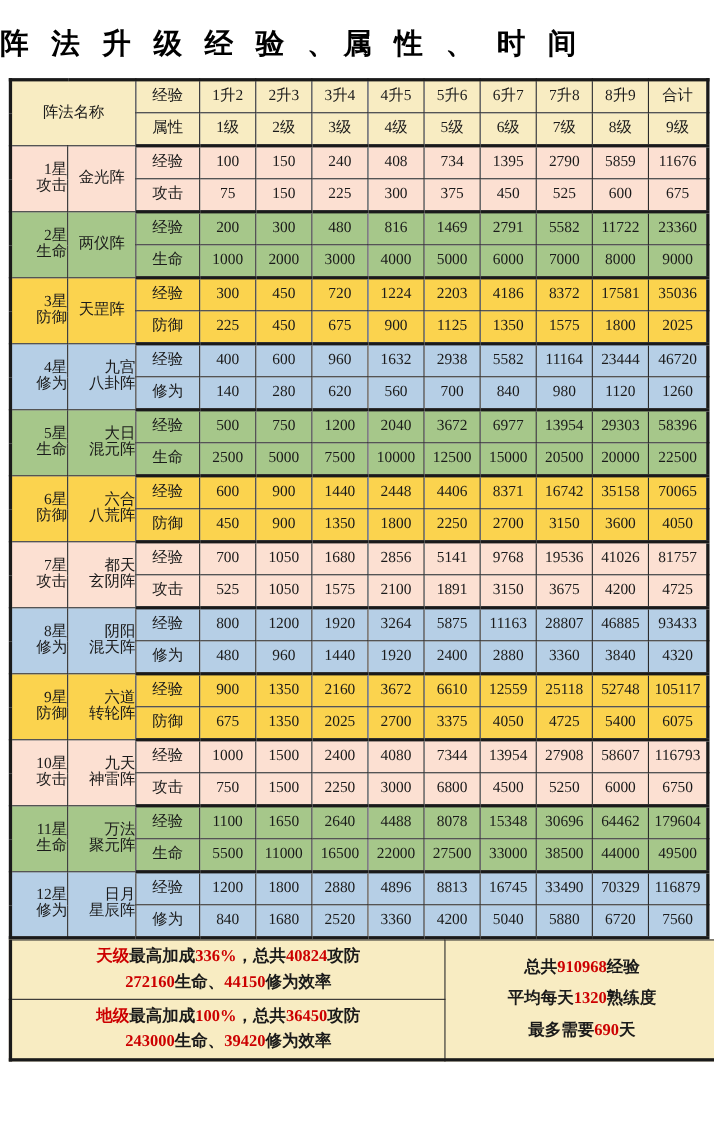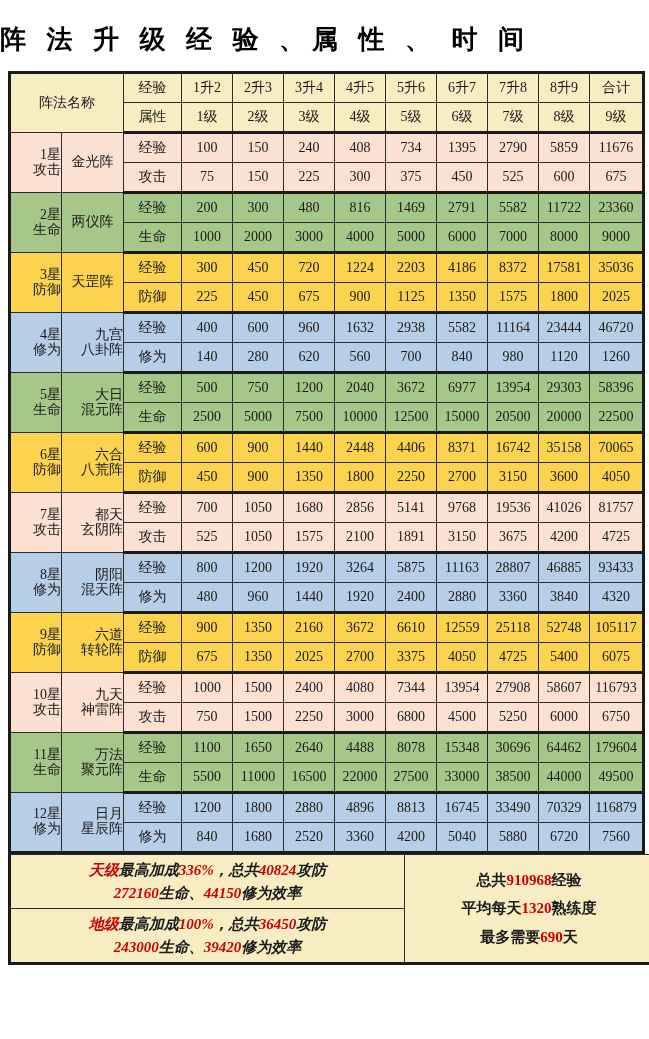--- a/index.html
+++ b/index.html
@@ -86,21 +86,21 @@
     vertical-align: middle;
     background: #f8ecc2;
     font-weight: bold;
     font-size: 15px;
     line-height: 1.5;
     padding: 4px 2px;
   }
   td.foot-left { width: 389px; border-right: 3px solid #1a1a1a; }
   td.foot-right { width: 244px; }
   .red { color: #cc0000; }
-  .footline { display: block; white-space: nowrap; font-style: italic; }
+  .footline { display: block; white-space: nowrap; }
   .foot-right-line { display: block; padding: 3px 0; white-space: nowrap; }
 </style>
 </head>
 <body>
 
 <div id="page-title">阵  法  升  级  经  验  、属  性  、  时  间</div>
 
 <div id="grid-wrap">
   <table class="grid">
     <colgroup>

